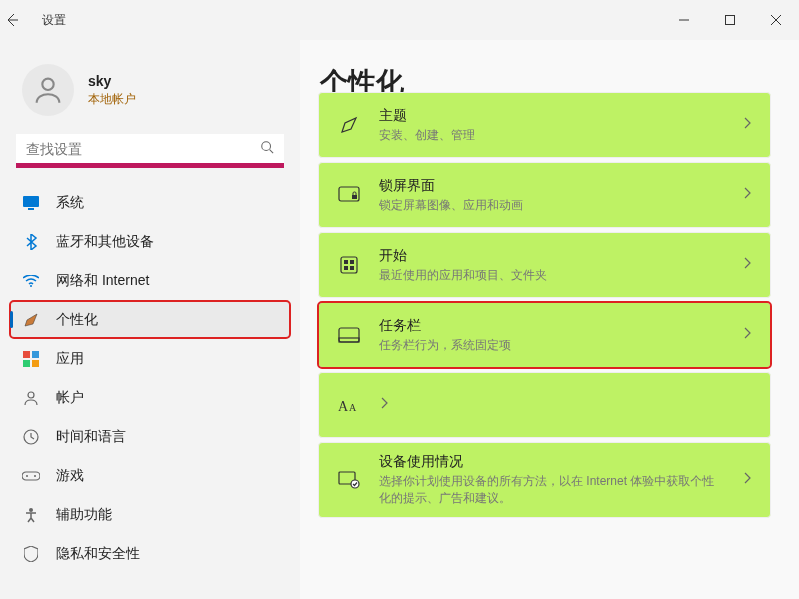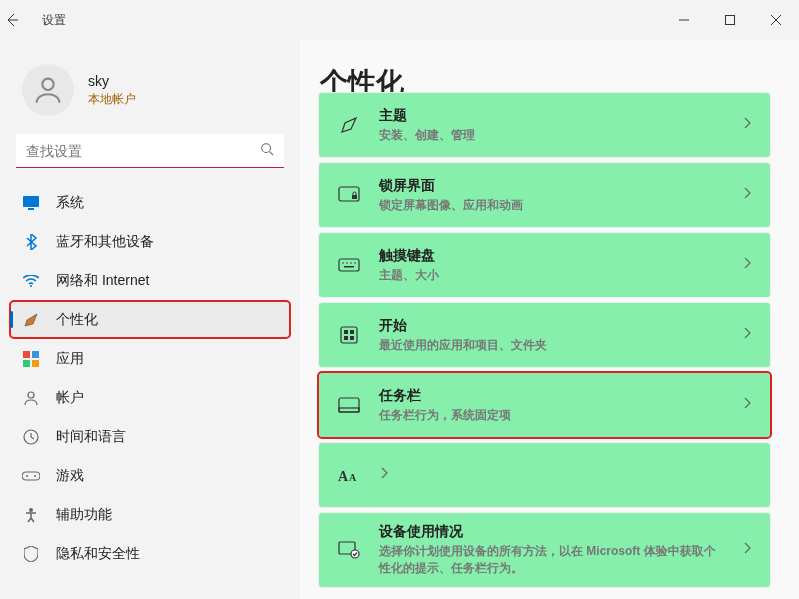--- a/index.html
+++ b/index.html
@@ -14,40 +14,40 @@
     .win-btn { width: 46px; height: 40px; display: flex; align-items: center; justify-content: center; cursor: pointer; }
     
     
     .content { display: flex; height: calc(100% - 40px); }
     
     
     .sidebar { width: 300px; padding: 16px 10px 0 10px; background: #f3f3f3; display: flex; flex-direction: column; }
     .user-section { display: flex; align-items: center; gap: 14px; padding: 8px 10px 18px 12px; }
     .avatar { width: 52px; height: 52px; border-radius: 50%; background: #e8e8e8; display: flex; align-items: center; justify-content: center; }
     .user-info { display: flex; flex-direction: column; }
-    .user-name { font-size: 14px; font-weight: 400; color: #222; }
+    .user-name { font-size: 14px; font-weight: 700; color: #222; }
     .user-type { font-size: 12px; color: #a16207; margin-top: 2px; }
     
-    .search-box { display: flex; align-items: center; height: 34px; margin: 0 6px 12px 6px; background: #fff; border-bottom: 1px solid #be185d; padding: 0 10px; }
+    .search-box { display: flex; align-items: center; height: 34px; margin: 0 6px 12px 6px; background: #fff; border-bottom: 5px solid #be185d; padding: 0 10px; }
     .search-input { flex: 1; border: none; outline: none; font-size: 14px; color: #888; background: transparent; }
     .search-icon { color: #666; }
     
     .nav { display: flex; flex-direction: column; gap: 2px; padding: 4px 0; }
     .nav-item { display: flex; align-items: center; gap: 16px; height: 37px; padding: 0 12px; border-radius: 4px; cursor: pointer; position: relative; }
     .nav-item.active { background: #eaeaea; }
     .nav-item.active::before { content: ""; position: absolute; left: 0; top: 10px; bottom: 10px; width: 3px; background: #0067c0; border-radius: 2px; }
     .nav-item.highlighted { outline: 2px solid #d22; outline-offset: -1px; }
     .nav-icon { width: 18px; height: 18px; display: flex; align-items: center; justify-content: center; flex-shrink: 0; }
     .nav-label { font-size: 14px; color: #222; }
     
     
     .main { flex: 1; padding: 24px 28px 0 10px; overflow-y: auto; background: #f9f9f9; }
     .page-title { font-size: 28px; font-weight: 600; color: #222; margin-bottom: 18px; margin-left: 10px; }
     .items { display: flex; flex-direction: column; gap: 4px; margin-left: 8px; }
-    .setting-item { display: flex; align-items: center; gap: 18px; min-height: 66px; padding: 10px 18px; background: #86efac; border: 1px solid #eee; border-radius: 4px; cursor: pointer; font-weight: bold; }
+    .setting-item { display: flex; align-items: center; gap: 18px; min-height: 66px; padding: 10px 18px; background: #bef264; border: 1px solid #eee; border-radius: 4px; cursor: pointer; }
     .setting-item.highlighted { outline: 2px solid #d22; outline-offset: -1px; }
     .setting-icon { width: 24px; height: 24px; display: flex; align-items: center; justify-content: center; flex-shrink: 0; color: #333; }
     .setting-text { flex: 1; display: flex; flex-direction: column; }
     .setting-title { font-size: 14px; color: #222; }
     .setting-desc { font-size: 12px; color: #777; margin-top: 2px; }
     .chevron { color: #666; }
   </style>
 </head>
 <body>
 
@@ -228,39 +228,20 @@
           </span>
         <div class="setting-text">
           <span class="setting-title">锁屏界面</span>
           <span class="setting-desc">锁定屏幕图像、应用和动画</span>
         </div>
         <span class="chevron"><svg width="10" height="14" viewBox="0 0 10 14">
               <path d="M3 2 L8 7 L3 12" stroke="#666" stroke-width="1.2" fill="none"></path>
             </svg></span>
       </div>
 
-      <div class="setting-item">
-        <span class="setting-icon">
-            <svg width="22" height="14" viewBox="0 0 22 14">
-              <rect x="1" y="1" width="20" height="12" rx="2" fill="none" stroke="#333" stroke-width="1.2"></rect>
-              <circle cx="5" cy="5" r="0.8" fill="#333"></circle>
-              <circle cx="9" cy="5" r="0.8" fill="#333"></circle>
-              <circle cx="13" cy="5" r="0.8" fill="#333"></circle>
-              <circle cx="17" cy="5" r="0.8" fill="#333"></circle>
-              <rect x="6" y="8" width="10" height="1.5" fill="#333"></rect>
-            </svg>
-          </span>
-        <div class="setting-text">
-          <span class="setting-title">触摸键盘</span>
-          <span class="setting-desc">主题、大小</span>
-        </div>
-        <span class="chevron"><svg width="10" height="14" viewBox="0 0 10 14">
-              <path d="M3 2 L8 7 L3 12" stroke="#666" stroke-width="1.2" fill="none"></path>
-            </svg></span>
-      </div>
 
       <div class="setting-item">
         <span class="setting-icon">
             <svg width="18" height="18" viewBox="0 0 18 18">
               <rect x="1" y="1" width="16" height="16" rx="2" fill="none" stroke="#333" stroke-width="1.2"></rect>
               <rect x="4" y="4" width="4" height="4" fill="#333"></rect>
               <rect x="10" y="4" width="4" height="4" fill="#333"></rect>
               <rect x="4" y="10" width="4" height="4" fill="#333"></rect>
               <rect x="10" y="10" width="4" height="4" fill="#333"></rect>
             </svg>
@@ -305,21 +286,21 @@
       <div class="setting-item">
         <span class="setting-icon">
             <svg width="22" height="18" viewBox="0 0 22 18">
               <rect x="1" y="1" width="16" height="12" rx="1" fill="none" stroke="#333" stroke-width="1.2"></rect>
               <circle cx="17" cy="13" r="4" fill="#fff" stroke="#333" stroke-width="1.2"></circle>
               <path d="M15 13 L16.5 14.5 L19 11.5" stroke="#333" stroke-width="1.2" fill="none"></path>
             </svg>
           </span>
         <div class="setting-text">
           <span class="setting-title">设备使用情况</span>
-          <span class="setting-desc">选择你计划使用设备的所有方法，以在 Microsoft 体验中获取个性化的提示、任务栏行为。</span>
+          <span class="setting-desc">选择你计划使用设备的所有方法，以在 Internet 体验中获取个性化的提示、广告和建议。</span>
         </div>
         <span class="chevron"><svg width="10" height="14" viewBox="0 0 10 14">
               <path d="M3 2 L8 7 L3 12" stroke="#666" stroke-width="1.2" fill="none"></path>
             </svg></span>
       </div>
 
     </div>
   </main>
 </div>
 

